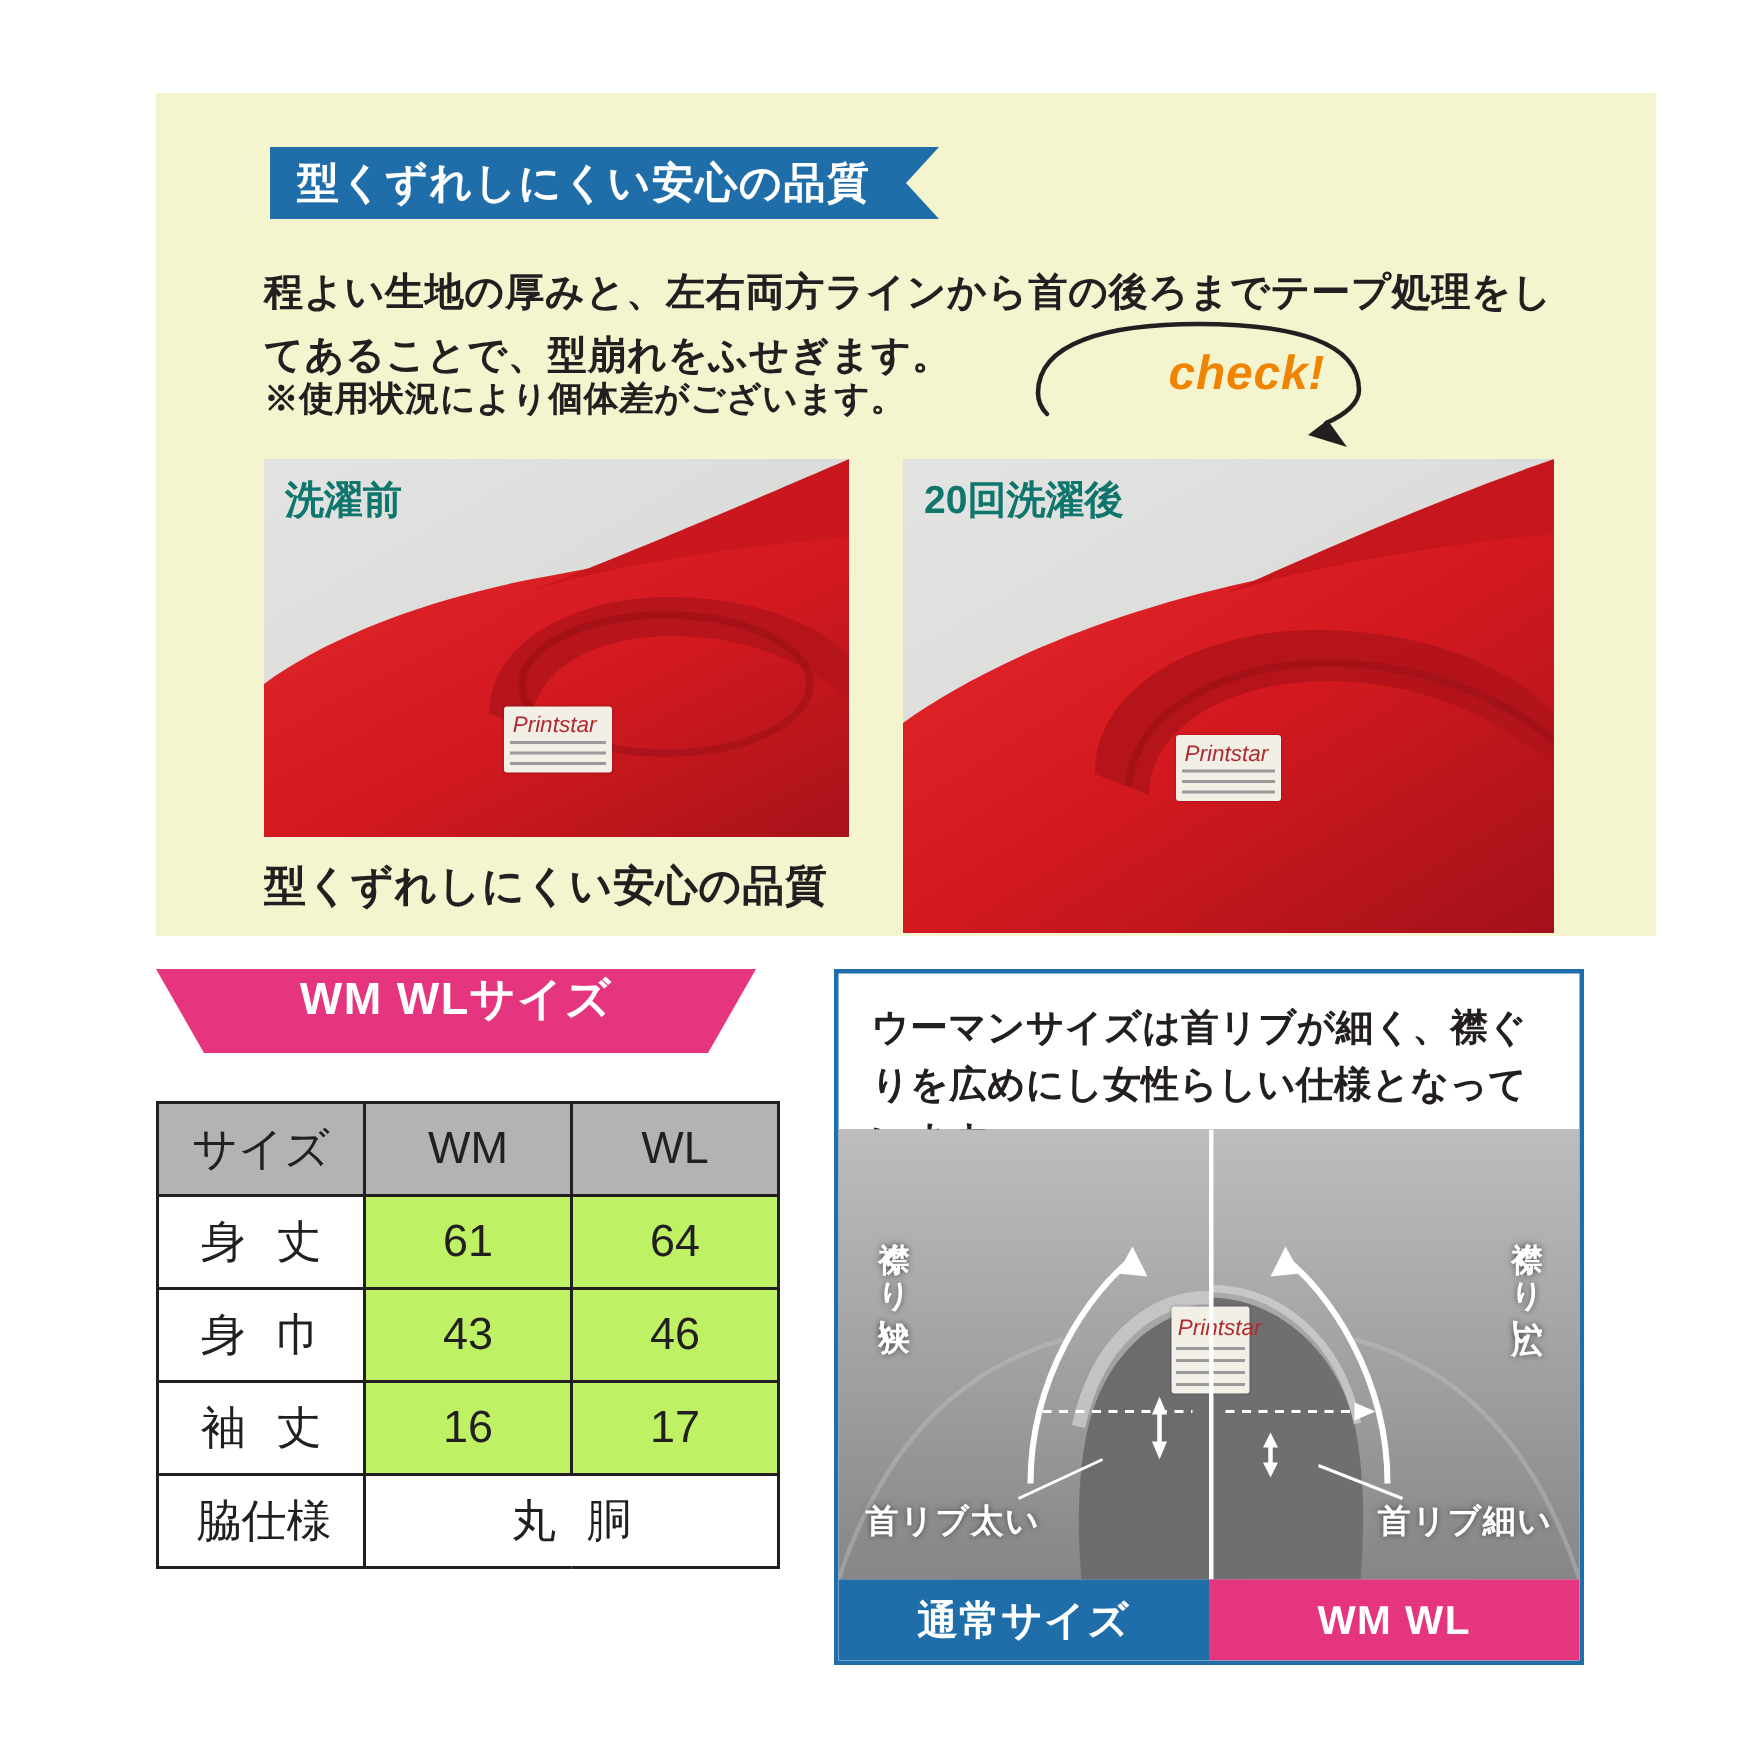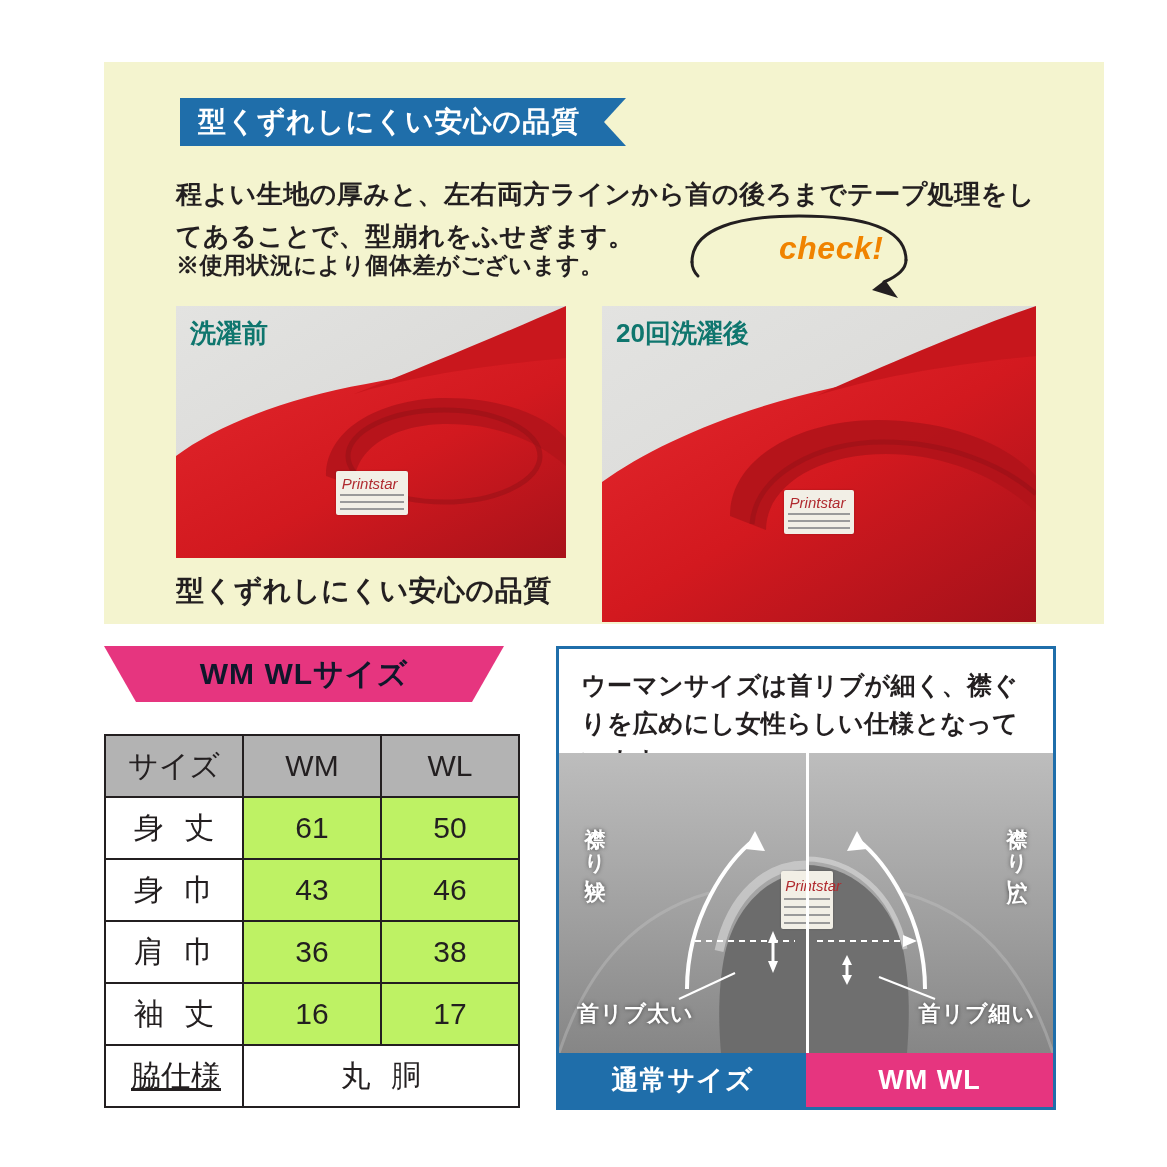--- a/index.html
+++ b/index.html
@@ -155,25 +155,25 @@
   }
 
   
   .pink-ribbon {
     position: absolute;
     left: 104px;
     top: 646px;
     width: 400px;
     height: 56px;
     background: #e6357f;
-    color: #0f172a;
+    color: #ffffff;
     font-size: 30px;
     font-weight: bold;
     display: flex;
-    align-items: center;
+    align-items: flex-start;
     justify-content: center;
     letter-spacing: 1px;
     clip-path: polygon(0 0, 100% 0, 92% 100%, 8% 100%);
   }
 
   table.size-table {
     position: absolute;
     left: 104px;
     top: 734px;
     width: 416px;
@@ -193,21 +193,20 @@
     background: #b3b3b3;
   }
   table.size-table td.rowlabel {
     background: #ffffff;
     letter-spacing: 6px;
     padding-left: 6px;
   }
   table.size-table td.rowlabel.nospace {
     letter-spacing: 0;
     padding-left: 4px;
-    text-decoration: underline;
   }
   table.size-table td.val {
     background: #bef264;
   }
   table.size-table td.merged {
     background: #ffffff;
     letter-spacing: 6px;
     padding-left: 6px;
   }
 
@@ -378,31 +377,26 @@
 <table class="size-table">
   <tbody>
     <tr>
       <td class="head">サイズ</td>
       <td class="head">WM</td>
       <td class="head">WL</td>
     </tr>
     <tr>
       <td class="rowlabel">身 丈</td>
       <td class="val">61</td>
-      <td class="val">50</td>
+      <td class="val">64</td>
     </tr>
     <tr>
       <td class="rowlabel">身 巾</td>
       <td class="val">43</td>
       <td class="val">46</td>
-    </tr>
-    <tr>
-      <td class="rowlabel">肩 巾</td>
-      <td class="val">36</td>
-      <td class="val">38</td>
     </tr>
     <tr>
       <td class="rowlabel">袖 丈</td>
       <td class="val">16</td>
       <td class="val">17</td>
     </tr>
     <tr>
       <td class="rowlabel nospace">脇仕様</td>
       <td class="merged" colspan="2">丸 胴</td>
     </tr>

